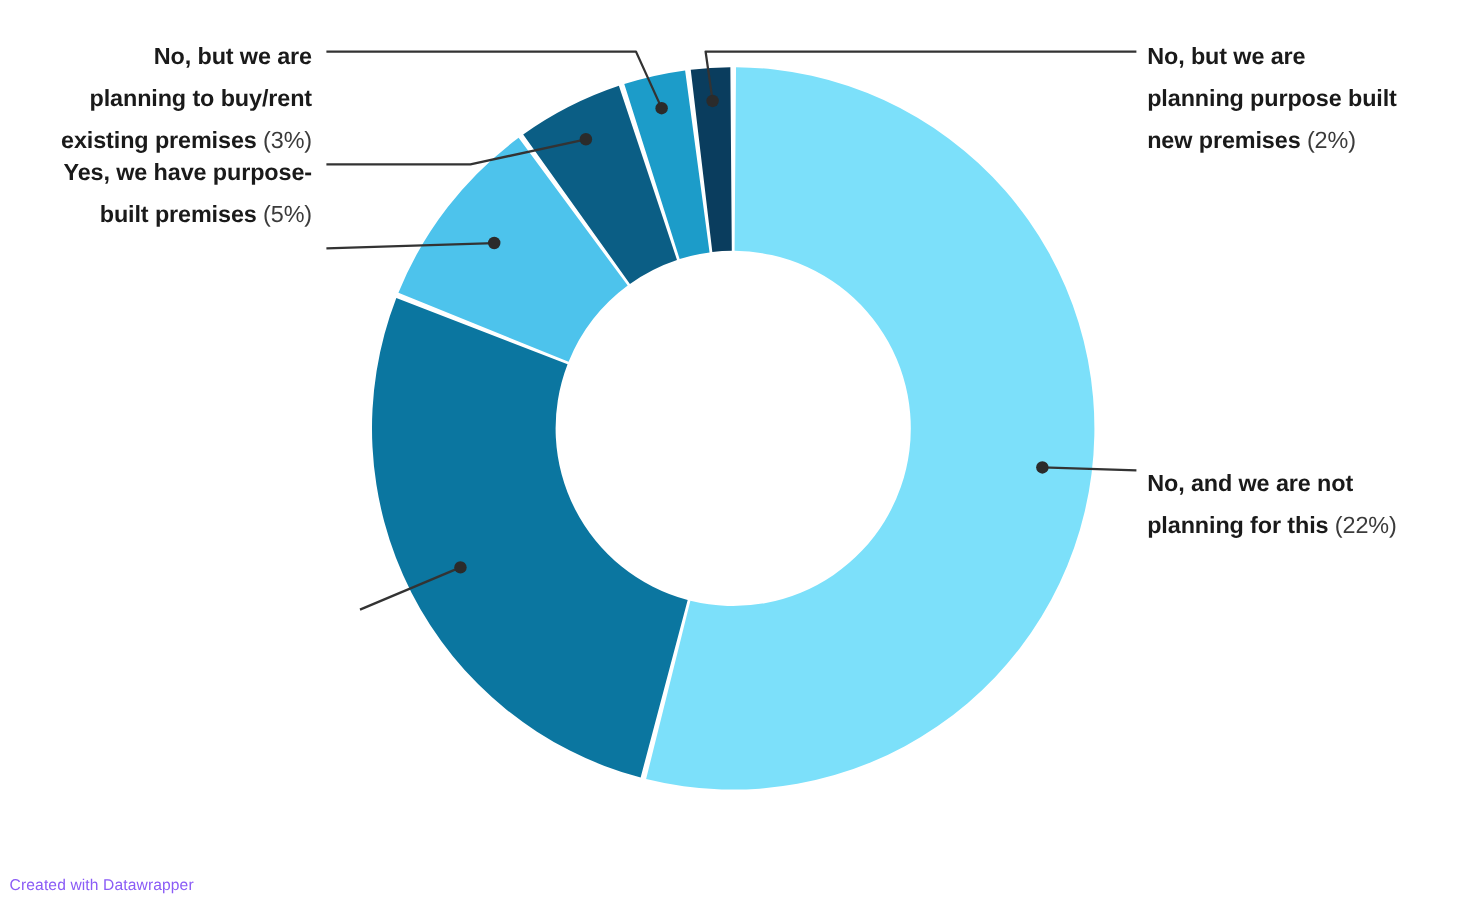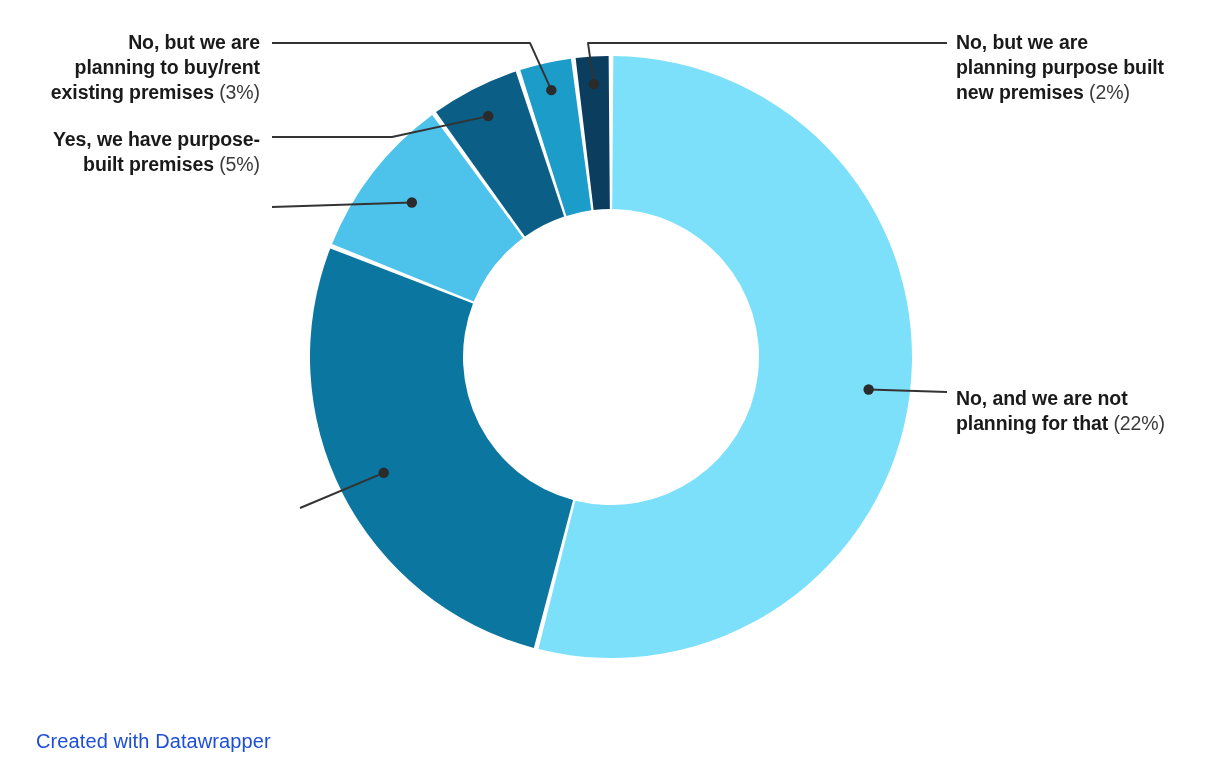--- a/index.html
+++ b/index.html
@@ -31,21 +31,21 @@
     top: 0;
     width: 1220px;
     height: 766px;
     display: block;
   }
 
   
   .label {
     position: absolute;
     font-size: 19.5px;
-    line-height: 25px;
+    line-height: 35px;
     font-weight: bold;
     color: #1a1a1a;
     letter-spacing: -0.1px;
     white-space: pre-line;
   }
   .label .pct {
     font-weight: normal;
     color: #3b3b3b;
   }
   .label.right { text-align: left; }
@@ -56,25 +56,24 @@
   #label-2 { left: 8px;   top: 191px; width: 252px; }   
   #label-3 { left: 8px;   top: 127px; width: 252px; text-align: right; }   
   #label-4 { left: 8px;   top: 30px;  width: 252px; }   
   #label-5 { left: 956px; top: 30px;  width: 258px; }   
 
   
   #footer {
     position: absolute;
     left: 8px;
     top: 730px;
-    font-size: 20px;
-    color: #1d4ed8;
+    font-size: 13px;
+    color: #8b5cf6;
     font-family: "Liberation Sans", sans-serif;
     letter-spacing: 0.1px;
-    margin-left: 28px;
   }
 </style>
 </head>
 <body>
 
 <div id="chart-root">
 
   <svg class="donut-svg" viewBox="0 0 1220 766">
     <g id="slices">
         <path d="M 613.3640241675021 56.00928354891829 A 301 301 0 1 1 538.4364066892554 649.1224485140312 L 575.3208909967102 500.63495807334425 A 148 148 0 1 0 612.1623773315292 209.00456466857113 Z" fill="#7ce0fa"></path>
@@ -94,21 +93,21 @@
         <polyline points="488.2409688704265,116.07183585946538 392,137 272,137" fill="none" stroke="#333333" stroke-width="1.9" stroke-linejoin="round" stroke-linecap="butt"></polyline>
         <circle cx="488.2409688704265" cy="116.07183585946538" r="5.2" fill="#2b2b2b"></circle>
         <polyline points="551.3465492077013,90.12580228023023 530,43 272,43" fill="none" stroke="#333333" stroke-width="1.9" stroke-linejoin="round" stroke-linecap="butt"></polyline>
         <circle cx="551.3465492077013" cy="90.12580228023023" r="5.2" fill="#2b2b2b"></circle>
         <polyline points="593.8293045295138,84.07961084400489 588,43 947,43" fill="none" stroke="#333333" stroke-width="1.9" stroke-linejoin="round" stroke-linecap="butt"></polyline>
         <circle cx="593.8293045295138" cy="84.07961084400489" r="5.2" fill="#2b2b2b"></circle>
       </g>
   </svg>
 
   <div class="label right" id="label-0"><span>No, and we are not
-planning for that </span><span class="pct">(22%)</span></div>
+planning for this </span><span class="pct">(22%)</span></div>
 
 
 
   <div class="label left" id="label-3"><span>Yes, we have purpose-
 built premises </span><span class="pct">(5%)</span></div>
 
   <div class="label left" id="label-4"><span>No, but we are
 planning to buy/rent
 existing premises </span><span class="pct">(3%)</span></div>
 

